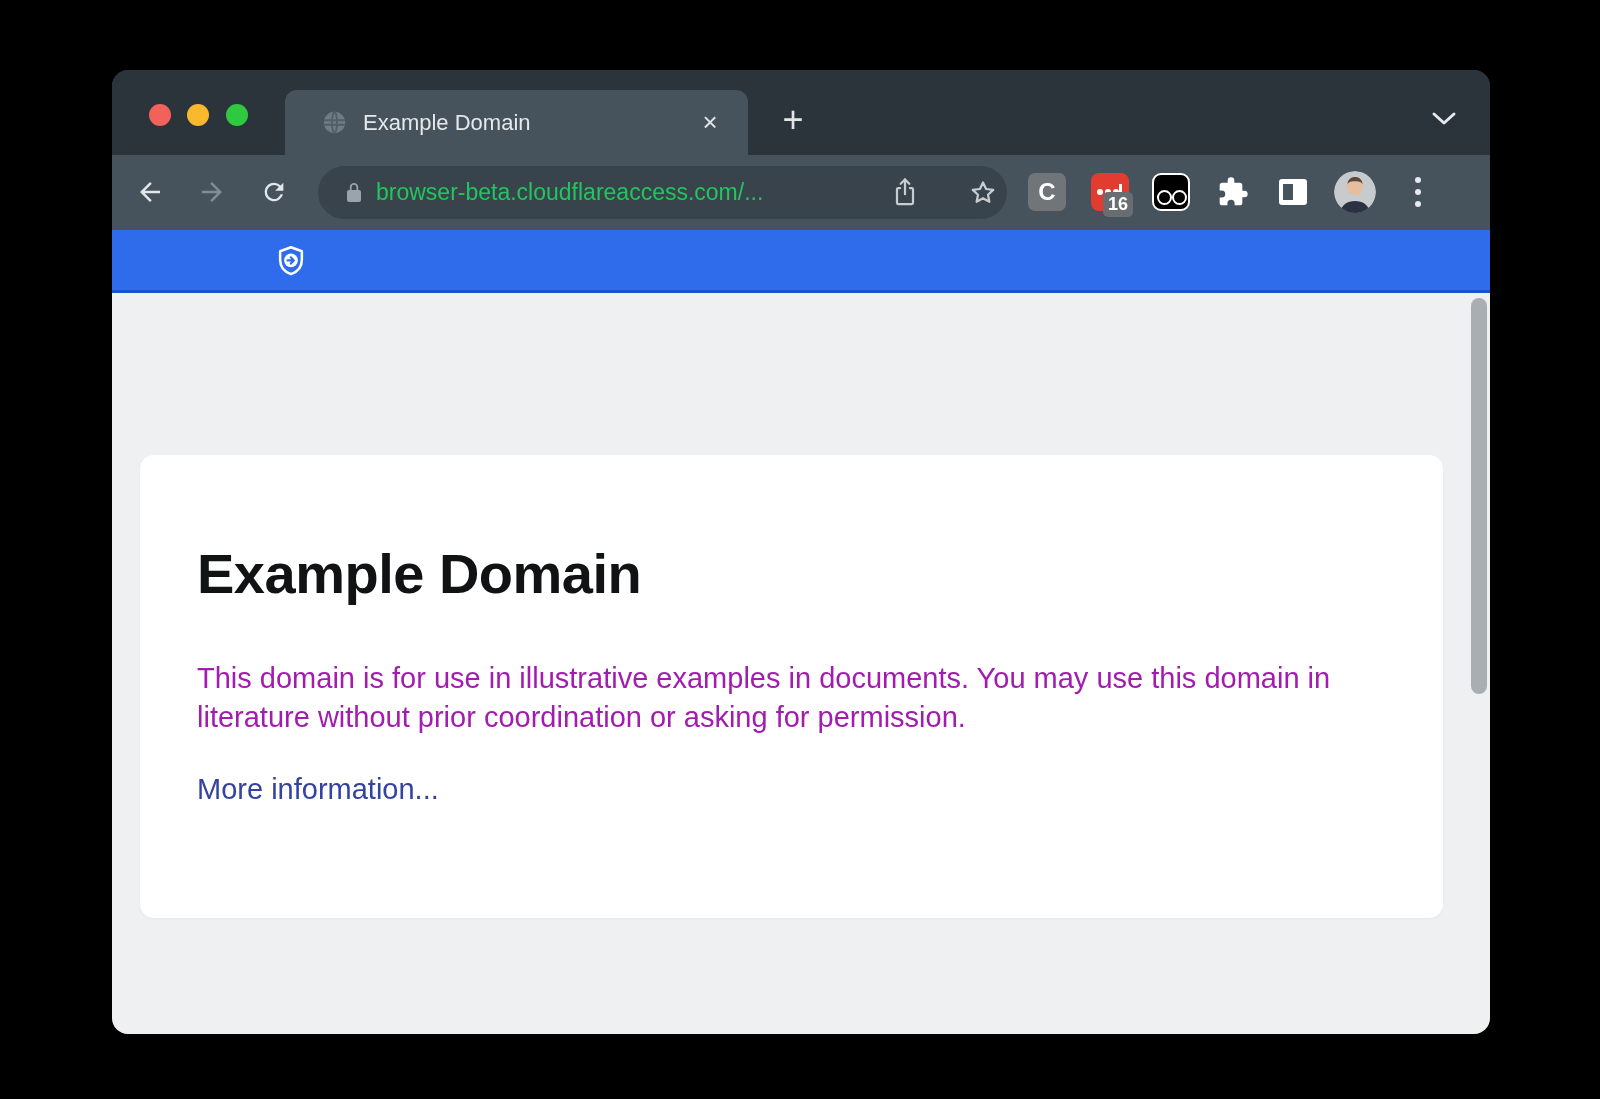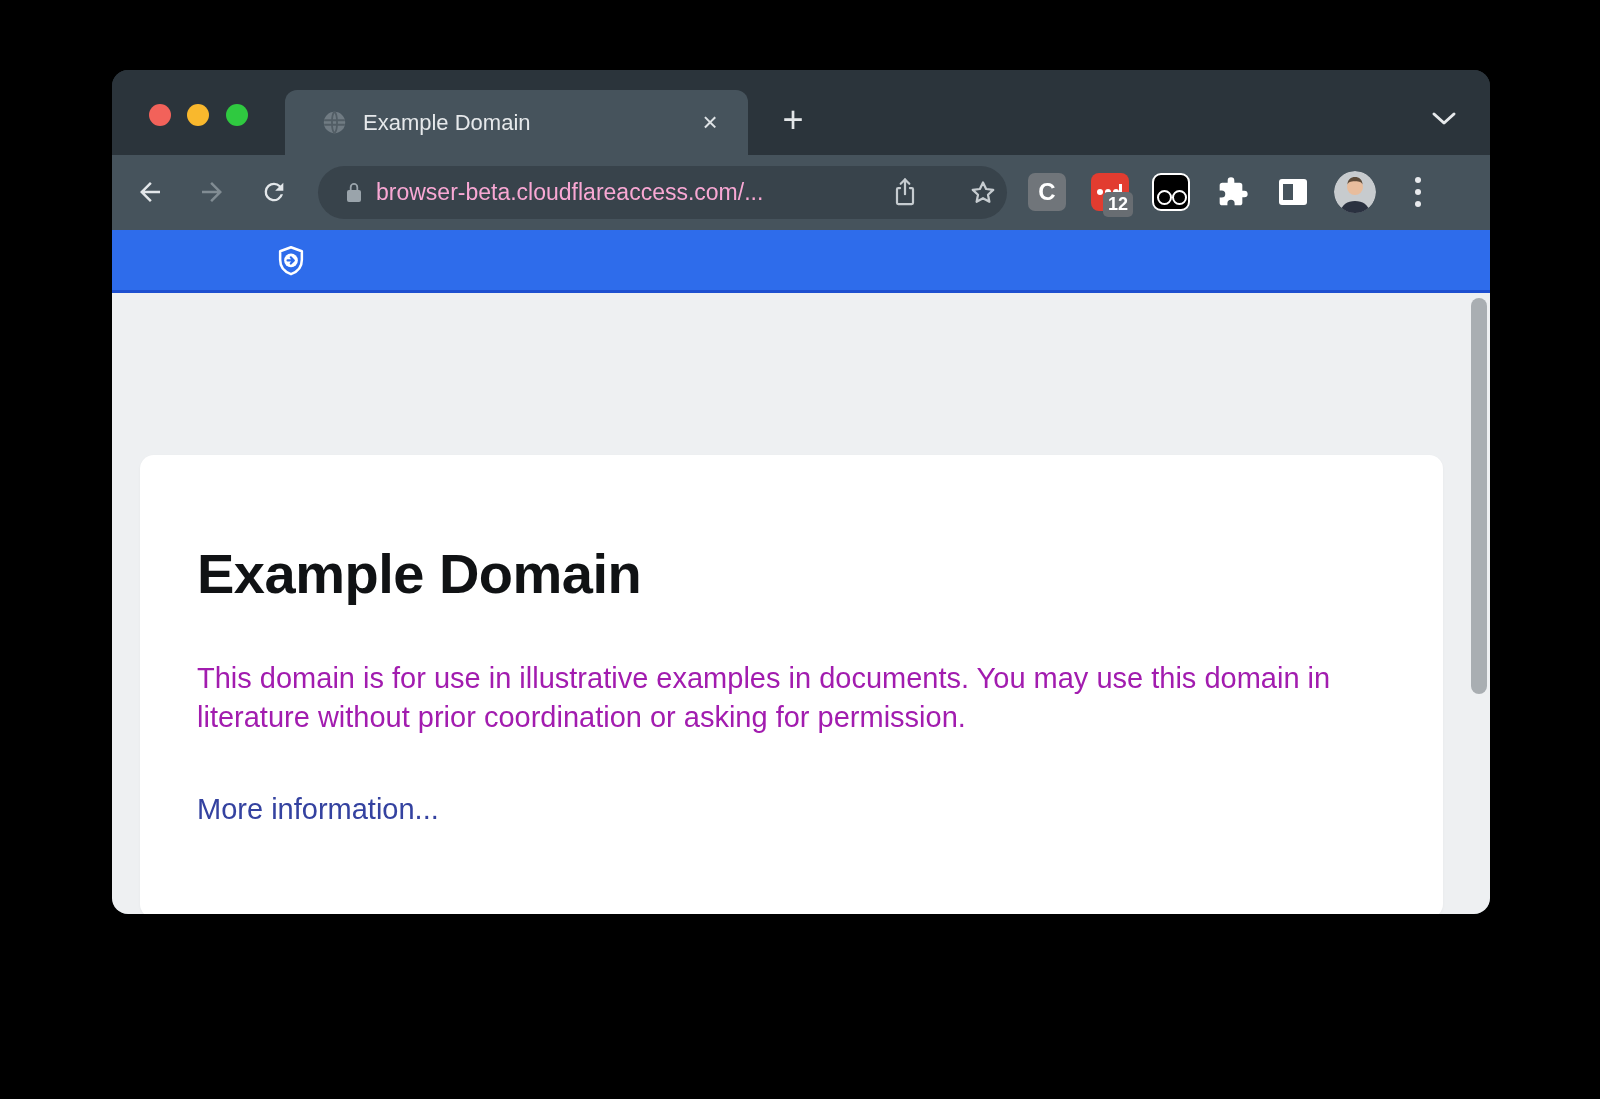--- a/index.html
+++ b/index.html
@@ -1,21 +1,21 @@
 <!DOCTYPE html>
 <html><head>
 <meta charset="utf-8">
 <style>
   html,body{margin:0;padding:0;}
   body{
     width:1600px;height:1099px;background:#000;position:relative;overflow:hidden;
     font-family:"Liberation Sans","DejaVu Sans",sans-serif;
     -webkit-font-smoothing:antialiased;
   }
-  .window{position:absolute;left:112px;top:70px;width:1378px;height:844px;
+  .window{position:absolute;left:112px;top:70px;width:1378px;height:964px;
     border-radius:16px;overflow:hidden;background:#2b343b;}
 
   
   .tabstrip{position:absolute;left:0;top:0;right:0;height:85px;background:#2b343b;}
   .traffic{position:absolute;top:34px;width:22px;height:22px;border-radius:50%;cursor:default;}
   .traffic.red{left:37px;background:#f2625a;}
   .traffic.yellow{left:75px;background:#f9b82d;}
   .traffic.green{left:114px;background:#2fc940;}
   .tab{position:absolute;left:173px;top:20px;width:463px;height:65px;background:#46535c;
     border-radius:12px 12px 0 0;}
@@ -28,21 +28,21 @@
   .strip-chevron{position:absolute;left:1318px;top:40px;}
 
   
   .toolbar{position:absolute;left:0;top:85px;right:0;height:75px;background:#46535c;}
   .nav-btn{position:absolute;top:15px;width:44px;height:44px;display:flex;
     align-items:center;justify-content:center;}
   .nav-back{left:16px;}.nav-fwd{left:78px;}.nav-reload{left:140px;}
   .address{position:absolute;left:206px;top:11px;width:689px;height:53px;background:#38434b;
     border-radius:27px;}
   .addr-lock{position:absolute;left:24px;top:14px;}
-  .addr-url{position:absolute;left:58px;top:13px;font-size:23px;color:#f9a8d4;white-space:nowrap;}
+  .addr-url{position:absolute;left:58px;top:13px;font-size:23px;color:#22c55e;white-space:nowrap;}
   .addr-share{position:absolute;left:572px;top:11px;}
   .addr-star{position:absolute;left:650px;top:12px;}
   .ext{position:absolute;top:18px;width:38px;height:38px;}
   .ext-c{left:916px;background:#70757a;border-radius:7px;color:#fff;font-size:24px;font-weight:700;
     text-align:center;line-height:38px;}
   .ext-red{left:979px;background:#e23c30;border-radius:8px;}
   .ext-red .dot{position:absolute;top:16px;width:6px;height:6px;border-radius:50%;background:#fff;}
   .ext-red .bar{position:absolute;top:11px;left:28px;width:3px;height:11px;background:#fff;}
   .badge{position:absolute;left:-2px;top:19px;min-width:30px;height:25px;background:#686d72;
     border-radius:5px;color:#fff;font-size:18px;font-weight:700;text-align:center;line-height:25px;
@@ -72,21 +72,21 @@
 
   
   .page{position:absolute;left:0;top:223px;right:0;bottom:0;background:#eef0f2;}
   .card{position:absolute;left:28px;top:162px;width:1303px;height:463px;background:#fff;
     border-radius:14px;box-shadow:0 1px 3px rgba(0,0,0,0.04);}
   .card-h1{position:absolute;left:57px;top:86px;margin:0;font-size:56px;font-weight:700;
     color:#101214;letter-spacing:-0.5px;}
   .card-p{position:absolute;left:57px;top:204px;margin:0;width:1165px;font-size:29px;
     line-height:39px;color:#a21caf;}
   .card-link{position:absolute;left:57px;top:318px;font-size:29px;color:#3442a0;
-    text-decoration:none;cursor:pointer;margin-top:20px;}
+    text-decoration:none;cursor:pointer;}
   .scroll-thumb{position:absolute;right:3px;top:5px;width:16px;height:396px;border-radius:8px;
     background:#a9aeb2;}
 </style>
 </head>
 <body>
 
 <div class="window">
 
   <div class="tabstrip">
     <div class="traffic red"></div>
@@ -145,21 +145,21 @@
 
     <div class="ext ext-c">
       <span>C</span>
     </div>
 
     <div class="ext ext-red">
       <i class="dot" style="left:6px"></i>
       <i class="dot" style="left:14px"></i>
       <i class="dot" style="left:22px"></i>
       <i class="bar"></i>
-      <span class="badge">12</span>
+      <span class="badge">16</span>
     </div>
 
     <div class="ext ext-black">
       <i class="cir l"></i>
       <i class="cir r"></i>
     </div>
 
     <div class="ext ext-puzzle">
       <svg width="32" height="32" viewBox="0 0 24 24">
         <path d="M20.5 11H19V7a2 2 0 0 0-2-2h-4V3.5a2.5 2.5 0 0 0-5 0V5H4a2 2 0 0 0-2 2v3.8h1.5a2.7 2.7 0 0 1 0 5.4H2V20a2 2 0 0 0 2 2h3.8v-1.5a2.7 2.7 0 0 1 5.4 0V22H17a2 2 0 0 0 2-2v-4h1.5a2.5 2.5 0 0 0 0-5z" fill="#fff"></path>

